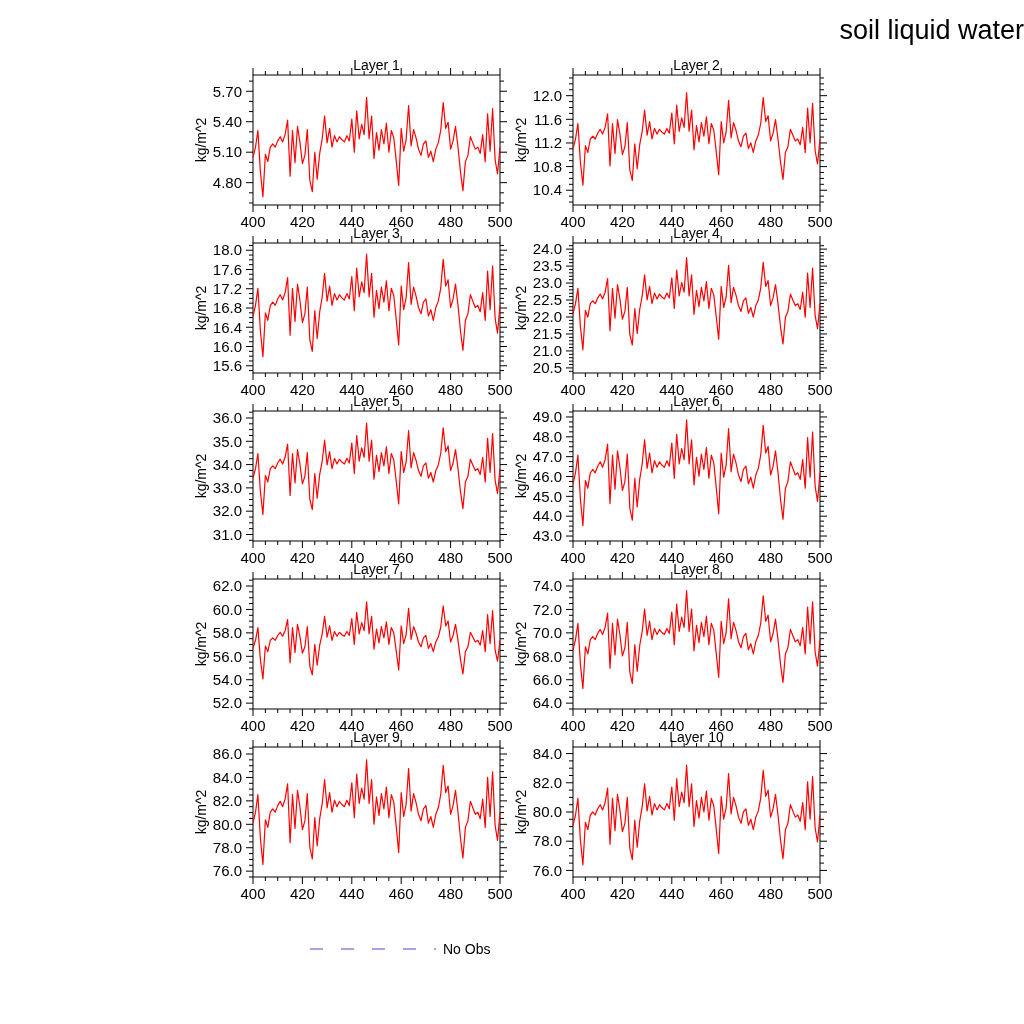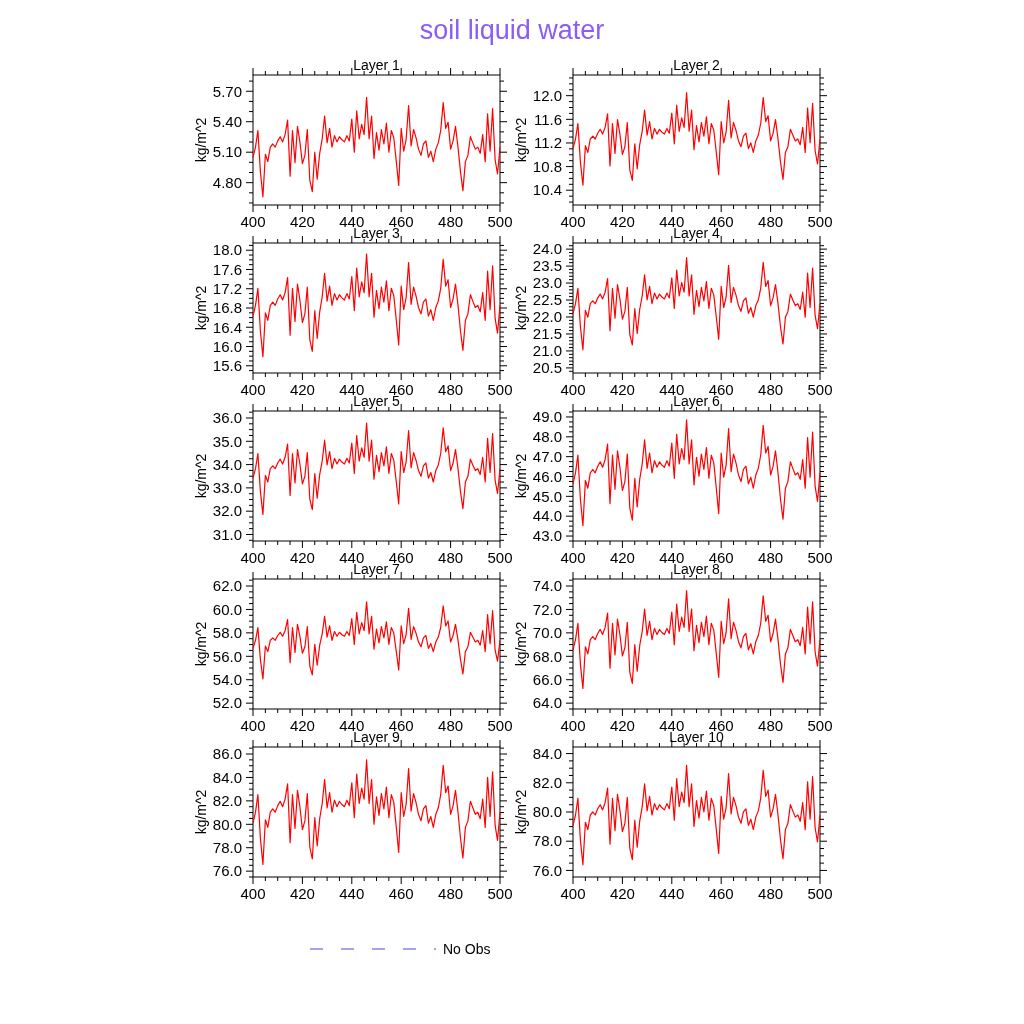--- a/index.html
+++ b/index.html
@@ -1,19 +1,19 @@
 <!DOCTYPE html>
 <html><head>
 <meta charset="utf-8">
 <style>
   html,body{margin:0;padding:0;background:#fff;}
   .fig{position:relative;width:1024px;height:1024px;background:#fff;
        font-family:"Liberation Sans",sans-serif;overflow:hidden;color:#000;}
-  .main-title{position:absolute;top:15px;left:0;width:100%;text-align:center;
-       font-size:27px;color:#8b5cf6;}
+  .main-title{position:absolute;top:15px;left:0;width:100%;text-align:right;
+       font-size:27px;color:#000000;}
   #plots{position:absolute;top:0;left:0;}
   .legend-row{position:absolute;display:flex;align-items:center;gap:5px;
        color:#000;font-size:14px;white-space:nowrap;}
   #legend-noobs{left:308px;top:941px;}
   #legend-series{left:304px;top:988px;}
 </style>
 </head>
 <body>
 
 <div class="fig">

